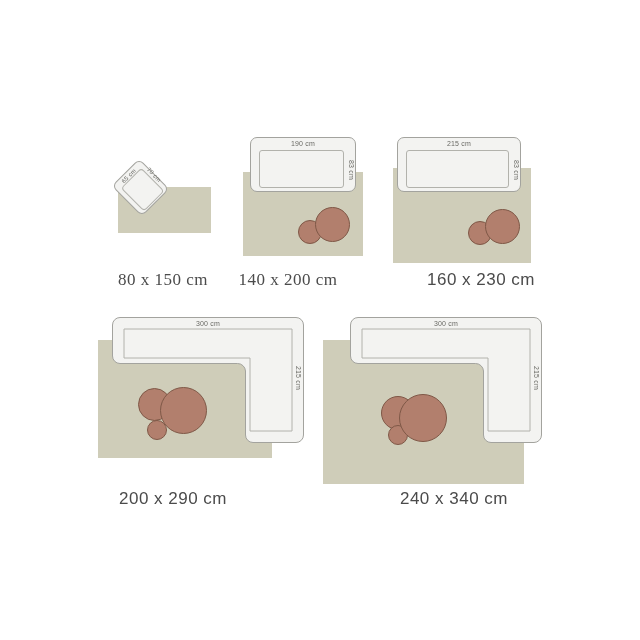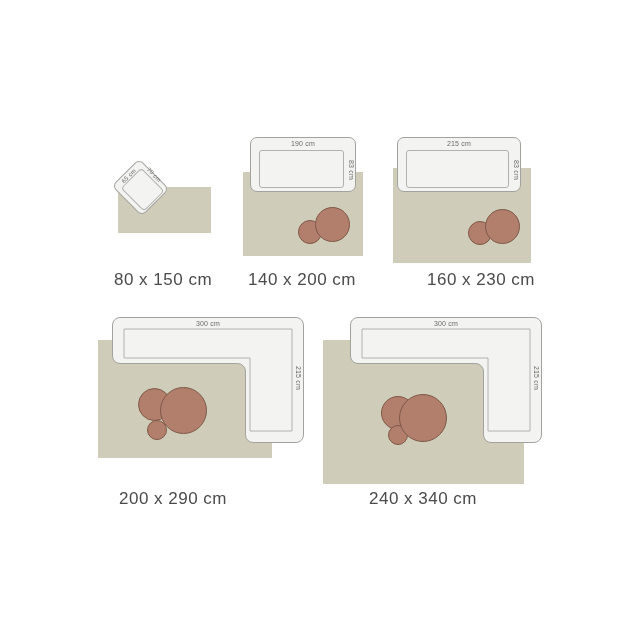--- a/index.html
+++ b/index.html
@@ -60,31 +60,31 @@
   .chair {
     position: absolute; left: 121px; top: 166px; width: 39px; height: 43px;
     background: var(--sofa-fill, #f3f3f1);
     border: 1px solid var(--sofa-border, #a3a39e);
     border-radius: 6px;
     transform: rotate(-45deg);
   }
   .chair .seat { left: 4px; right: 4px; top: 7px; bottom: 1px; border-radius: 4px; }
   .chair .dim.h { top: 1px; font-size: 6px; }
   .chair .dim.v { left: 37px; top: 21px; font-size: 6px; }
-  .caption-1 { left: 78px; top: 271px; }
+  .caption-1 { left: 78px; top: 271px; font-family: Liberation Serif, serif; }
 
   
   .rug-2 { left: 243px; top: 172px; width: 120px; height: 84px; }
   .sofa-2 { left: 250px; top: 137px; width: 106px; height: 55px; }
   .sofa-2 .seat { left: 8px; top: 12px; right: 11px; bottom: 3px; }
   .sofa .dim.h { top: 2px; }
   .sofa-2 .dim.v { left: 100px; top: 32px; }
   .table-2-small { left: 298px; top: 220px; width: 24px; height: 24px; }
   .table-2-large { left: 315px; top: 207px; width: 35px; height: 35px; }
-  .caption-2 { left: 217px; top: 271px; }
+  .caption-2 { left: 203px; top: 271px; font-family: Liberation Serif, serif; }
 
   
   .rug-3 { left: 393px; top: 168px; width: 138px; height: 95px; }
   .sofa-3 { left: 397px; top: 137px; width: 124px; height: 55px; }
   .sofa-3 .seat { left: 8px; top: 12px; right: 11px; bottom: 3px; }
   .sofa-3 .dim.v { left: 118px; top: 32px; }
   .table-3-small { left: 468px; top: 221px; width: 24px; height: 24px; }
   .table-3-large { left: 485px; top: 209px; width: 35px; height: 35px; }
   .caption-3 { left: 396px; top: 271px; }
 
@@ -101,21 +101,21 @@
   .table-4-small { left: 147px; top: 420px; width: 20px; height: 20px; }
   .table-4-large { left: 160px; top: 387px; width: 47px; height: 47px; }
   .caption-4 { left: 88px; top: 490px; }
 
   
   .rug-5 { left: 323px; top: 340px; width: 201px; height: 144px; }
   .lsofa-5 { left: 350px; top: 317px; }
   .table-5-med   { left: 381px; top: 396px; width: 34px; height: 34px; }
   .table-5-small { left: 388px; top: 425px; width: 20px; height: 20px; }
   .table-5-large { left: 399px; top: 394px; width: 48px; height: 48px; }
-  .caption-5 { left: 338px; top: 490px; }
+  .caption-5 { left: 338px; top: 490px; text-align: right; }
 </style>
 </head>
 <body>
 
 <div class="canvas">
 
   <div class="rug rug-1"></div>
   <div class="chair">
     <div class="seat"></div>
     <div class="dim h">65 cm</div>

